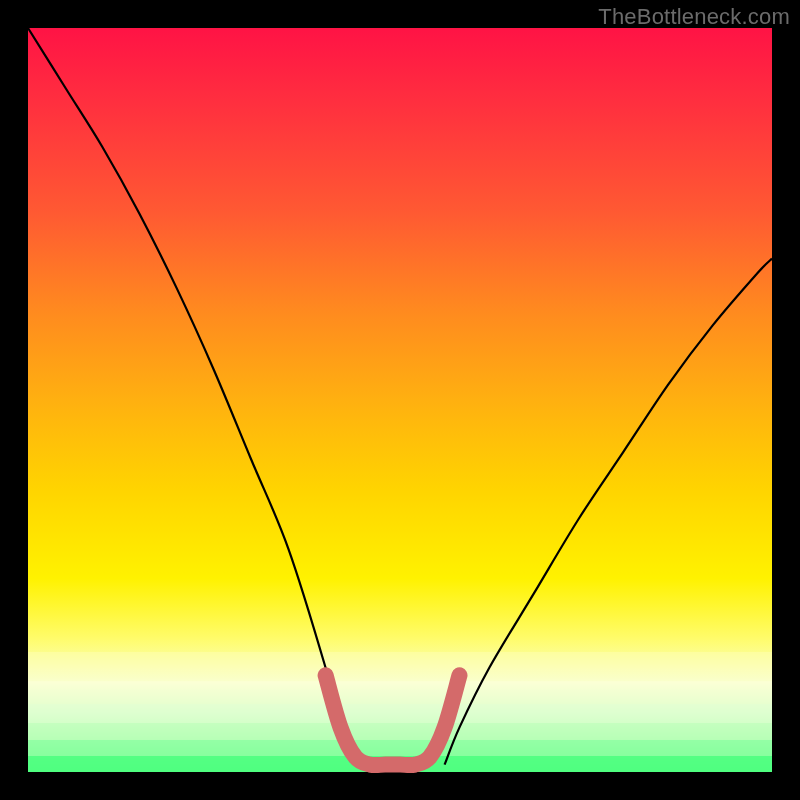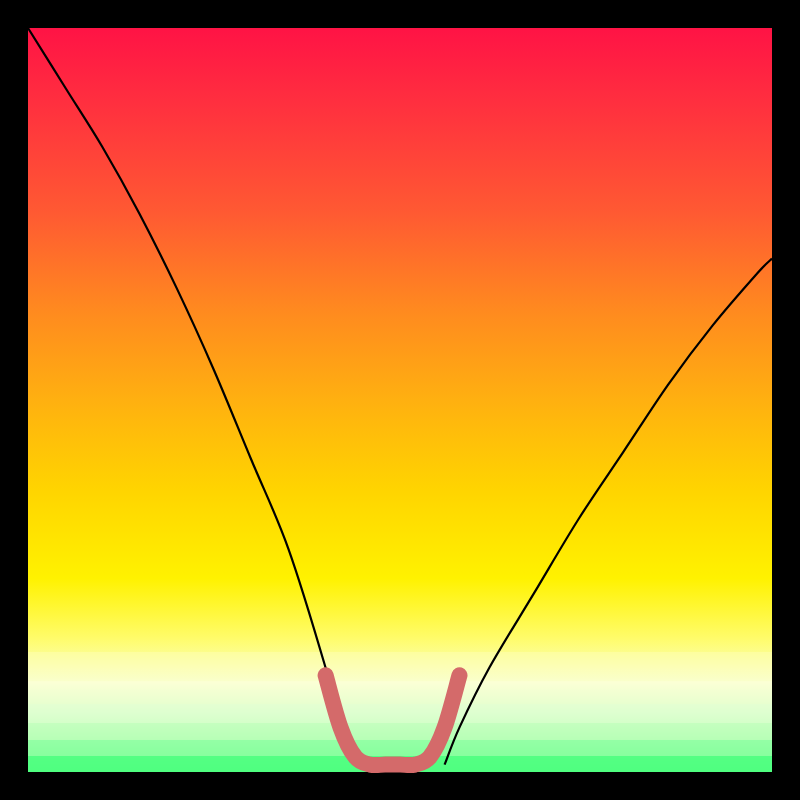--- a/index.html
+++ b/index.html
@@ -62,20 +62,21 @@
     width: 100%; height: 100%;
     overflow: visible;
   }
   path { fill: none; }
 </style>
 </head>
 <body>
 
 <div class="frame">
 
+  <div class="watermark">TheBottleneck.com</div>
 
   <div class="plot-area">
 
     <div class="bottom-bands">
       <div style="flex:18;background:rgba(255,255,200,0.35)"></div>
       <div style="flex:14;background:rgba(255,255,220,0.45)"></div>
       <div style="flex:12;background:rgba(240,255,220,0.55)"></div>
       <div style="flex:10;background:rgba(210,255,200,0.6)"></div>
       <div style="flex:10;background:rgba(150,255,170,0.65)"></div>
       <div style="flex:10;background:rgba( 80,255,130,0.85)"></div>

